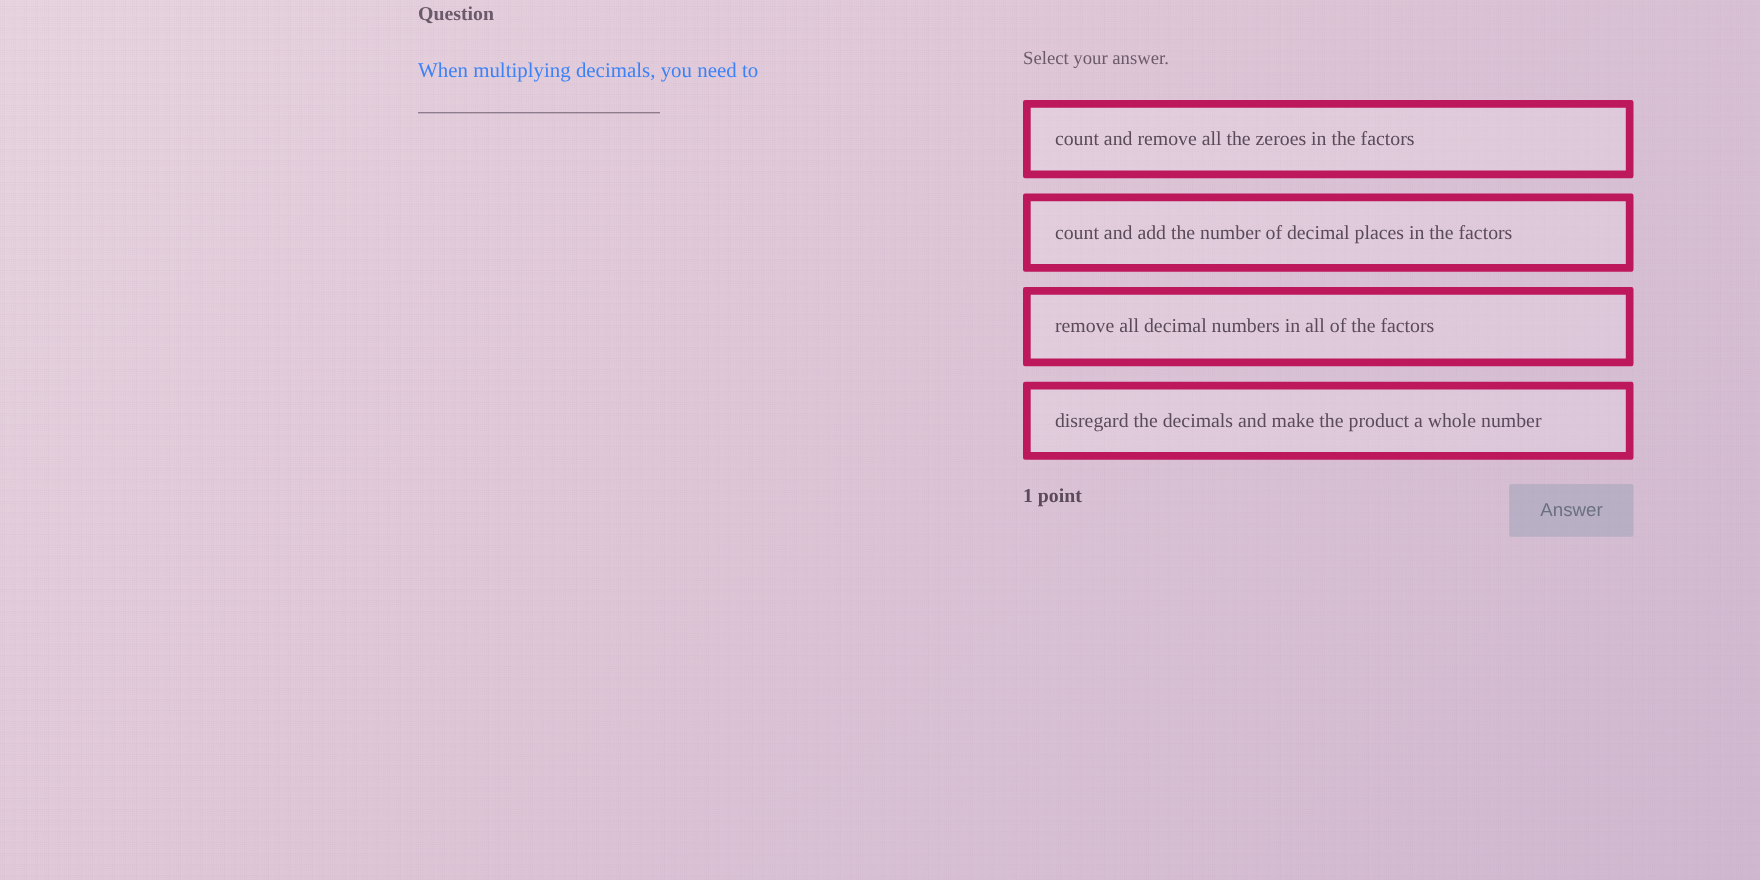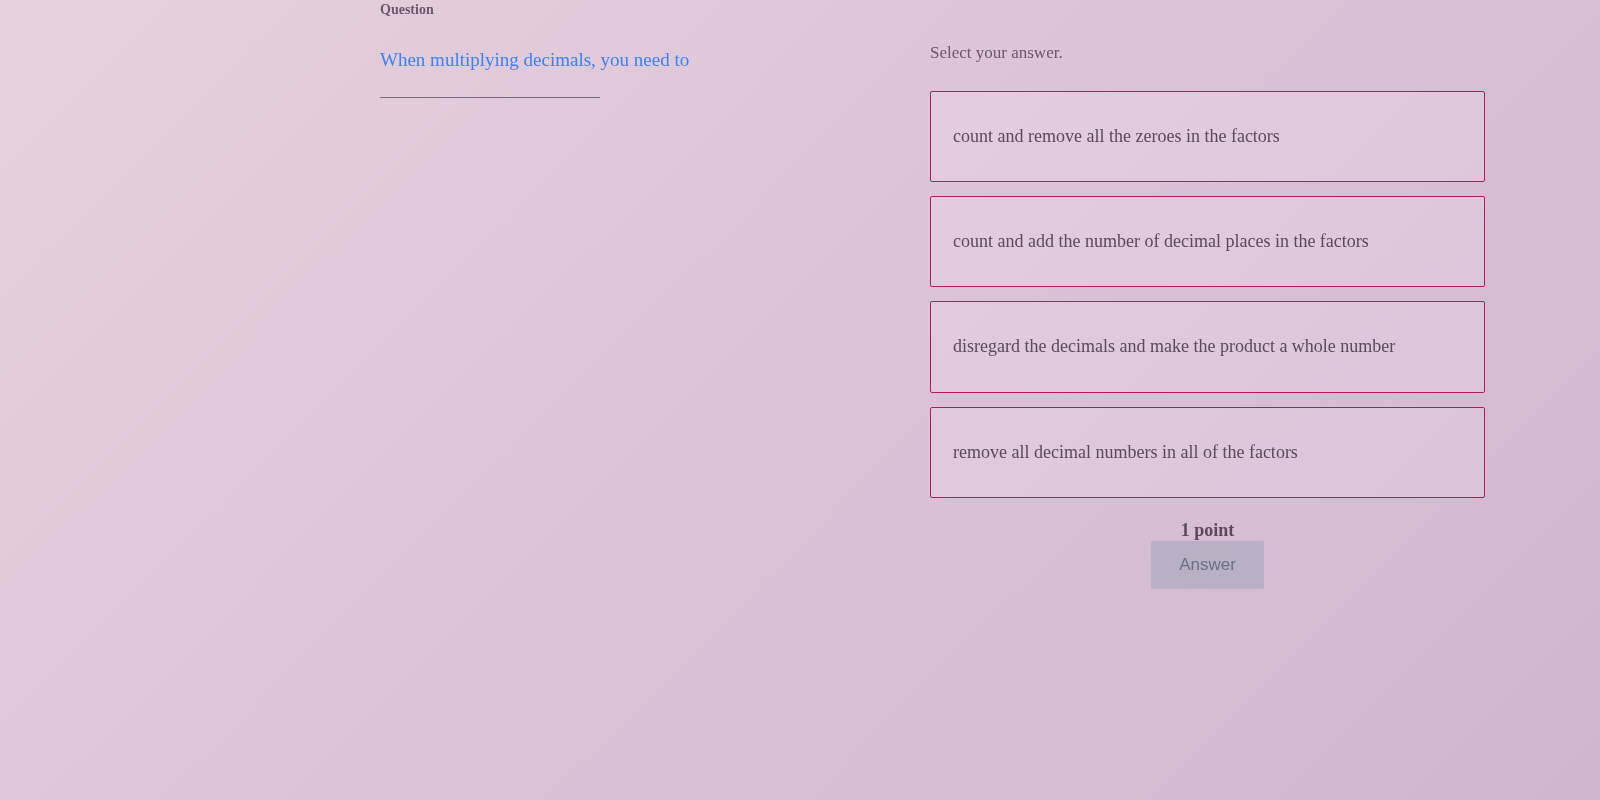--- a/index.html
+++ b/index.html
@@ -34,21 +34,21 @@
       position: relative;
       height: 100%;
     }
     .question-panel {
       position: absolute;
       left: 380px;
       top: 0;
       width: 500px;
     }
     .question-heading {
-      font-size: 14px;
+      font-size: 18px;
       color: #6a5a6a;
       font-weight: 600;
       margin-bottom: 28px;
       margin-top: 2px;
     }
     .question-text {
       font-size: 19px;
       color: #3b82f6;
       line-height: 1.5;
     }
@@ -63,36 +63,35 @@
       left: 930px;
       top: 43px;
       width: 555px;
     }
     .answer-heading {
       font-size: 17px;
       color: #6a5a6a;
       margin-bottom: 28px;
     }
     .option {
-      border: 1px solid #be185d;
+      border: 7px solid #be185d;
       background: rgba(240, 230, 240, 0.25);
-      padding: 32px 22px;
+      padding: 16px 22px;
       margin-bottom: 14px;
       font-size: 18px;
       color: #5a4a5a;
       line-height: 1.4;
       cursor: pointer;
       border-radius: 2px;
     }
     .footer-row {
       display: flex;
       justify-content: space-between;
-      align-items: center;
+      align-items: flex-start;
       margin-top: 22px;
-      flex-direction: column;
     }
     .points {
       font-size: 18px;
       color: #5a4a5a;
       font-weight: 600;
     }
     .answer-btn {
       background: rgba(150, 160, 180, 0.45);
       border: none;
       padding: 14px 28px;
@@ -110,20 +109,20 @@
   <div class="question-panel">
     <div class="question-heading">Question</div>
     <div class="question-text">When multiplying decimals, you need to</div>
     <span class="blank-line"></span>
   </div>
 
   <div class="answer-panel">
     <div class="answer-heading">Select your answer.</div>
     <div class="option">count and remove all the zeroes in the factors</div>
     <div class="option">count and add the number of decimal places in the factors</div>
+    <div class="option">remove all decimal numbers in all of the factors</div>
     <div class="option">disregard the decimals and make the product a whole number</div>
-    <div class="option">remove all decimal numbers in all of the factors</div>
     <div class="footer-row">
       <div class="points">1 point</div>
       <button class="answer-btn">Answer</button>
     </div>
   </div>
 </div>
 
 </body></html>

